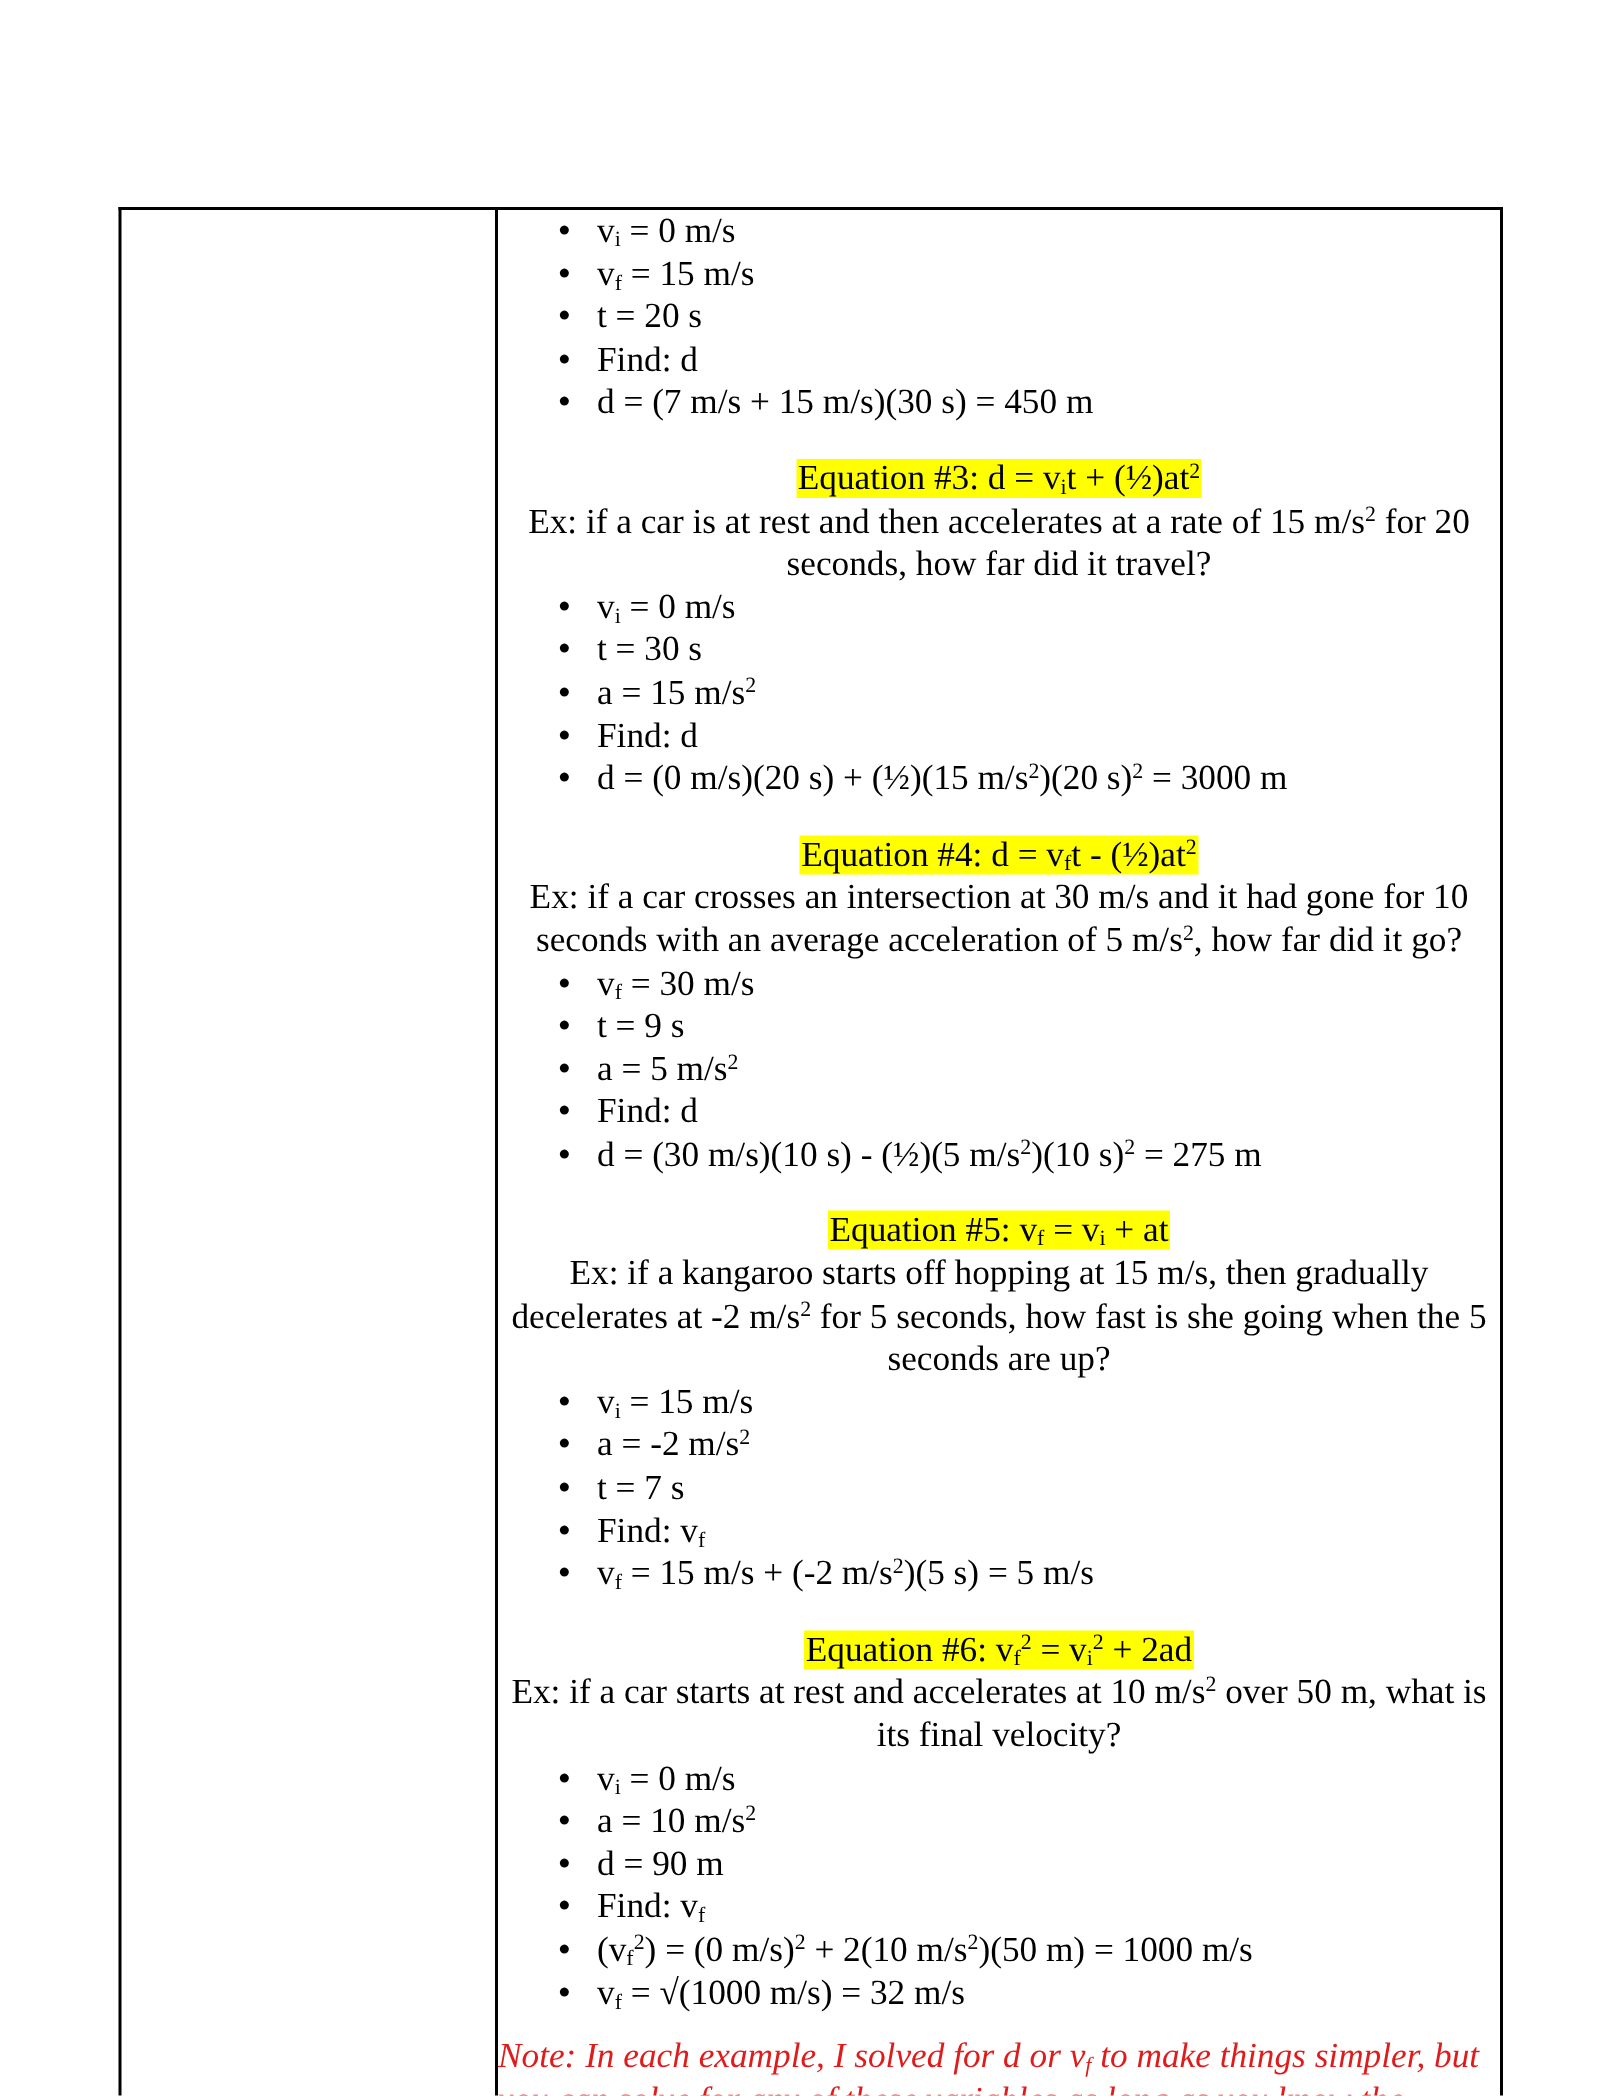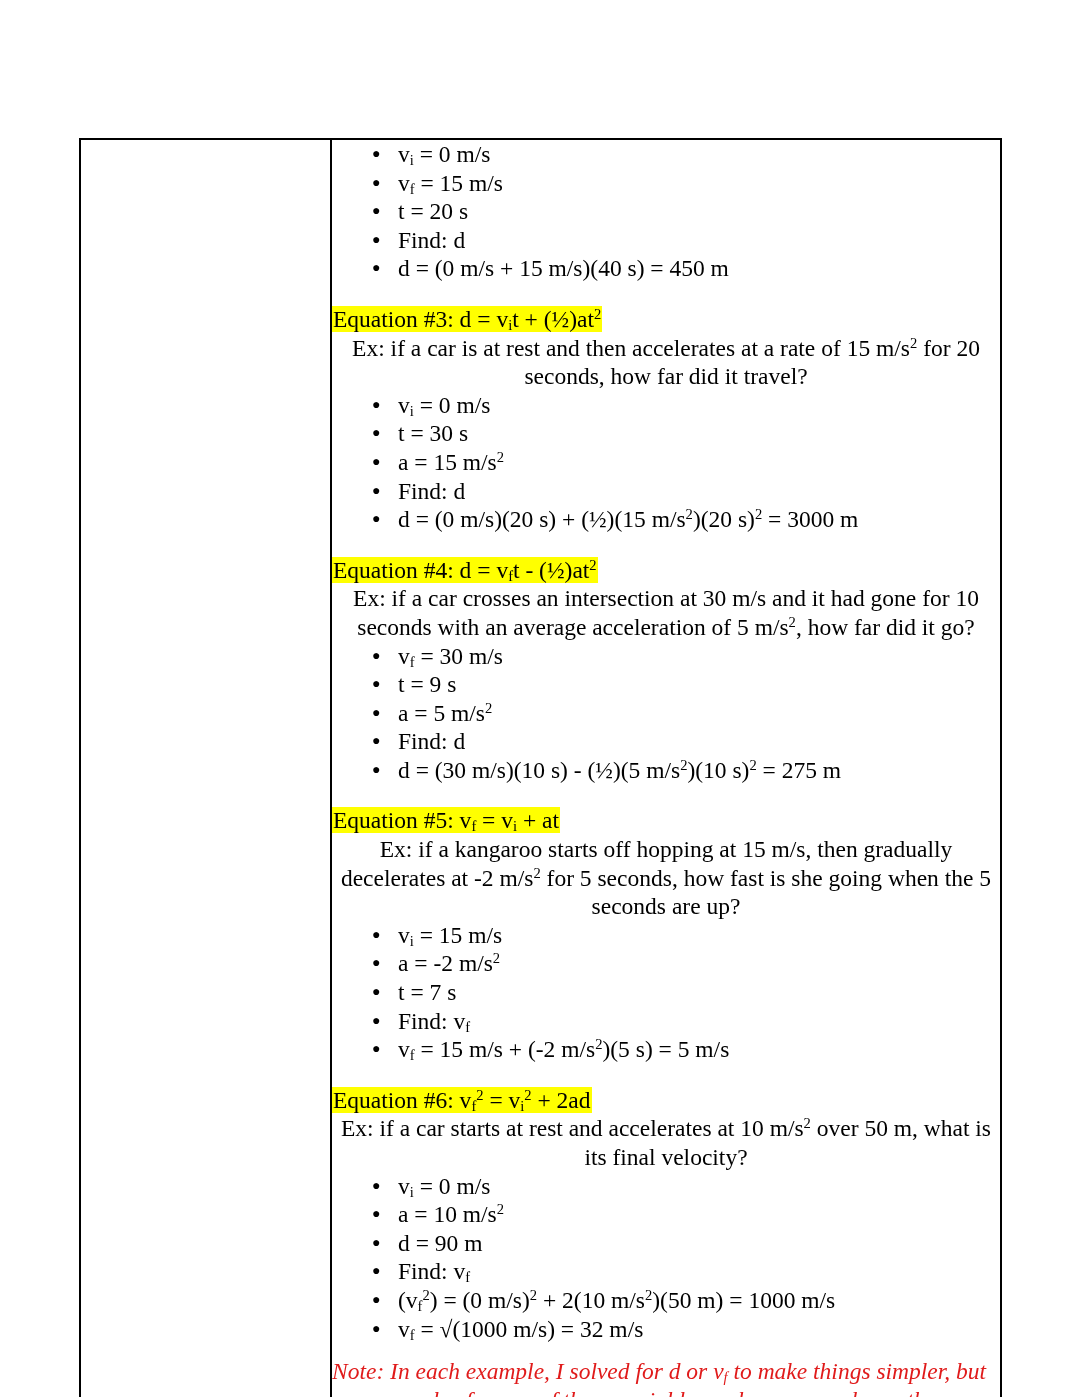--- a/index.html
+++ b/index.html
@@ -50,20 +50,21 @@
   .para {
     font-size: 23.5px;
     line-height: 28.6px;
     margin: 0;
     text-align: center;
   }
   .eq-head {
     font-size: 23.5px;
     line-height: 28.6px;
     margin: 0;
+    text-align: center;
   }
   .eq-head .hl {
     background: #ffff00;
     padding: 0 1px;
   }
   .spacer {
     height: 22px;
   }
   .spacer-sm {
     height: 14px;
@@ -122,21 +123,21 @@
         <div style="height:1117px;"></div>
       </td>
 
       <td class="right-col">
 
         <ul class="blist">
           <li>v<sub>i</sub> = 0 m/s</li>
           <li>v<sub>f</sub> = 15 m/s</li>
           <li>t = 20 s</li>
           <li>Find: d</li>
-          <li>d = (0 m/s + 15 m/s)(40 s) = 450 m</li>
+          <li>d = (7 m/s + 15 m/s)(30 s) = 450 m</li>
         </ul>
 
         <div class="spacer"></div>
 
         <p class="eq-head"><span class="hl">Equation #3: d = v<sub>i</sub>t + (½)at<sup>2</sup></span></p>
         <p class="para">Ex: if a car is at rest and then accelerates at a rate of 15 m/s<sup>2</sup> for 20 seconds, how far did it travel?</p>
         <ul class="blist">
           <li>v<sub>i</sub> = 0 m/s</li>
           <li>t = 30 s</li>
           <li>a = 15 m/s<sup>2</sup></li>

